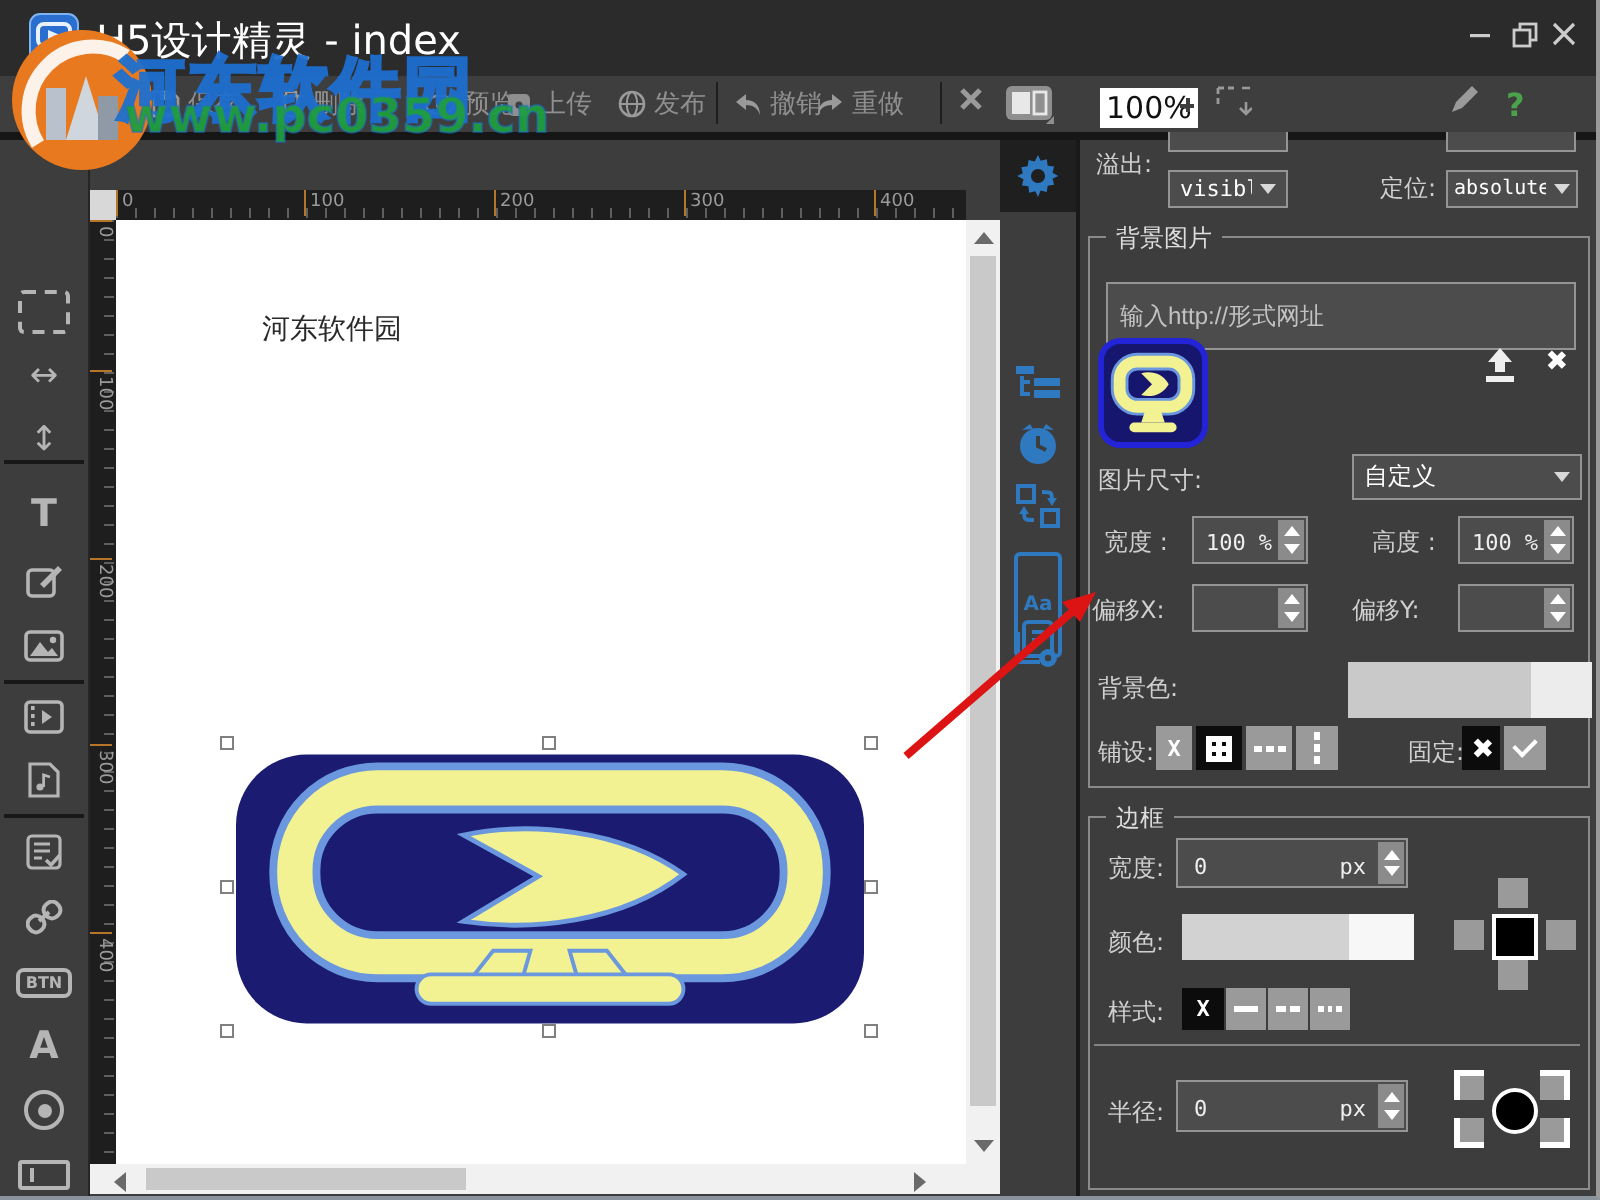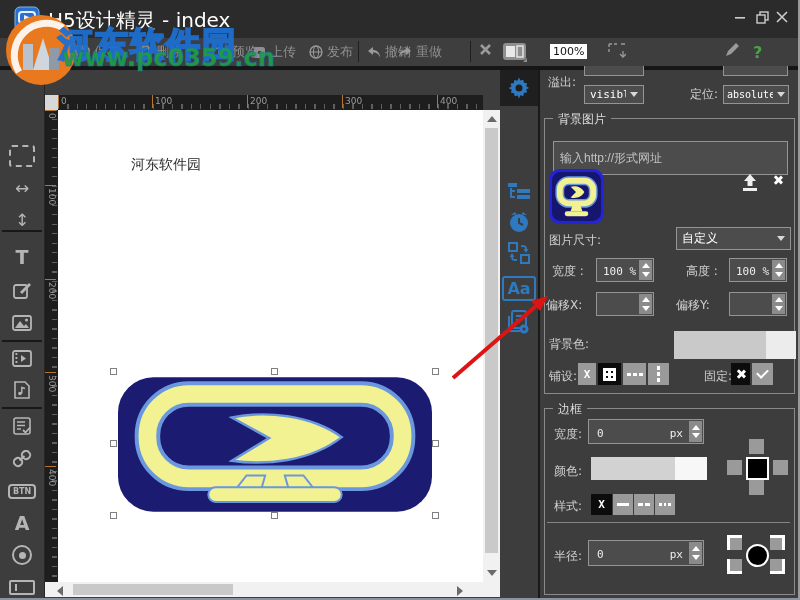--- a/index.html
+++ b/index.html
@@ -10,21 +10,21 @@
   .lbl{color:#cfcfcf;font-size:12px;white-space:nowrap;}
   .mono{font-family:"DejaVu Sans Mono","Liberation Mono",monospace;}
   
   #titlebar{left:0;top:0;width:800px;height:38px;background:#2b2b2b;}
   #win-title{left:48px;top:7px;color:#fff;font-size:20px;}
   .winbtn{top:8px;width:18px;height:18px;color:#ccc;display:flex;align-items:center;justify-content:center;}
   
   #toolbar{left:0;top:38px;width:800px;height:28px;background:#3e3e3e;border-bottom:4px solid #161616;box-sizing:content-box;}
   .tbitem{position:absolute;top:5px;display:flex;align-items:center;gap:4px;color:#8f8f8f;font-size:13px;}
   .tbsep{position:absolute;top:3px;width:1px;height:21px;background:#1e1e1e;}
-  .zoombox{position:absolute;background:#fff;color:#111;font-size:11px;padding:1px 3px;}
+  .zoombox{position:absolute;background:#fff;color:#111;font-size:15px;padding:1px 3px;}
   .circlebtn{width:13px;height:13px;border-radius:50%;background:#8f8f8f;position:relative;}
   .circlebtn i{position:absolute;left:3px;top:5.5px;width:7px;height:2px;background:#3e3e3e;}
   .circlebtn.plus i.v{left:5.5px;top:3px;width:2px;height:7px;}
   
   #crumbbar{left:45px;top:70px;width:455px;height:25px;background:#333;display:flex;align-items:center;gap:6px;padding-left:8px;box-sizing:border-box;color:#c5c5c5;font-size:13px;}
   #leftbar{left:0;top:70px;width:44px;height:530px;background:#3d3d3d;border-right:1px solid #262626;}
   .ltool{position:absolute;left:0;width:44px;height:26px;display:flex;align-items:center;justify-content:center;color:#b5b5b5;}
   .lsep{position:absolute;left:2px;width:40px;height:2px;background:#181818;}
   
   #ruler-corner{left:45px;top:95px;width:13px;height:15px;background:#d8d8d8;}
@@ -151,21 +151,21 @@
         </svg>
       <span>发布</span>
     </span>
     <span class="tbsep" style="left:358px"></span>
     <span class="tbitem" style="left:367px">
       <svg width="14" height="12" viewBox="0 0 14 12">
           <path d="M6 1 L1 5 L6 9 L6 6.5 C10 6.5 12 8.5 13 11.5 C13 6.5 10 4 6 4 Z" fill="#9a9a9a"></path>
         </svg>
       <span>撤销</span>
     </span>
-    <span class="tbitem" style="left:398px">
+    <span class="tbitem" style="left:408px">
       <svg width="14" height="12" viewBox="0 0 14 12">
           <path d="M8 1 L13 5 L8 9 L8 6.5 C4 6.5 2 8.5 1 11.5 C1 6.5 4 4 8 4 Z" fill="#9a9a9a"></path>
         </svg>
       <span>重做</span>
     </span>
     <span class="tbsep" style="left:470px"></span>
     <span class="tbitem" style="left:479px">
       <svg width="13" height="13" viewBox="0 0 13 13">
           <path d="M2 2 L11 11 M11 2 L2 11" stroke="#9a9a9a" stroke-width="2.6"></path>
         </svg>
@@ -375,21 +375,21 @@
             <rect x="1" y="1" width="8" height="8"></rect>
             <rect x="13" y="13" width="8" height="8"></rect>
             <path d="M13 4 C18 4 18 4 18 9"></path>
             <path d="M9 18 C4 18 4 18 4 13"></path>
           </g>
           <path d="M18 11 L15.5 7 L20.5 7 Z" fill="#2e79c0"></path>
           <path d="M4 11 L1.5 15 L6.5 15 Z" fill="#2e79c0"></path>
         </svg>
     </div>
     <div class="bicon" style="top:206px">
-      <div style="border:2px solid #2e79c0;border-radius:3px;padding:1px 3px;color:#2e79c0;font-size:16px;font-weight:bold;">Aa</div>
+      <div style="border:2px solid #2e79c0;border-radius:3px;padding:19px 3px;color:#2e79c0;font-size:10px;font-weight:bold;">Aa</div>
     </div>
     <div class="bicon" style="top:240px">
       <svg width="22" height="24" viewBox="0 0 22 24">
           <g fill="none" stroke="#2e79c0" stroke-width="2">
             <rect x="4" y="1" width="14" height="17" rx="2"></rect>
             <path d="M1 6 V21 H12"></path>
             <path d="M8 6 H14 M8 10 H14"></path>
           </g>
           <circle cx="16" cy="19" r="4.5" fill="#2e79c0"></circle>
           <circle cx="16" cy="19" r="1.6" fill="#3d3d3d"></circle>

